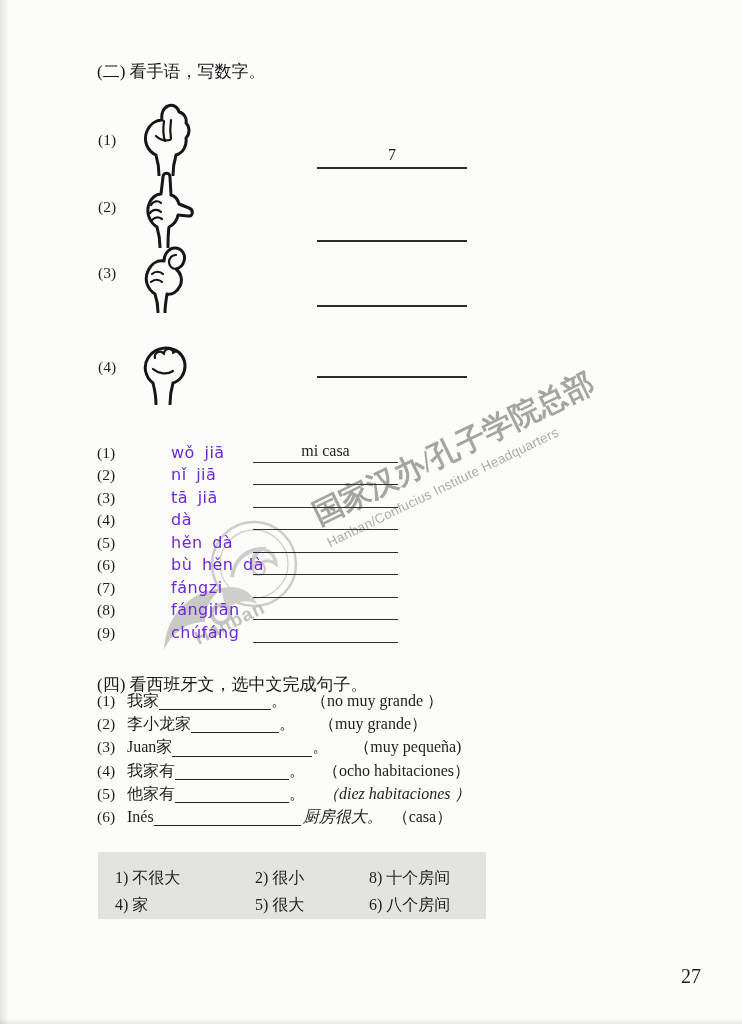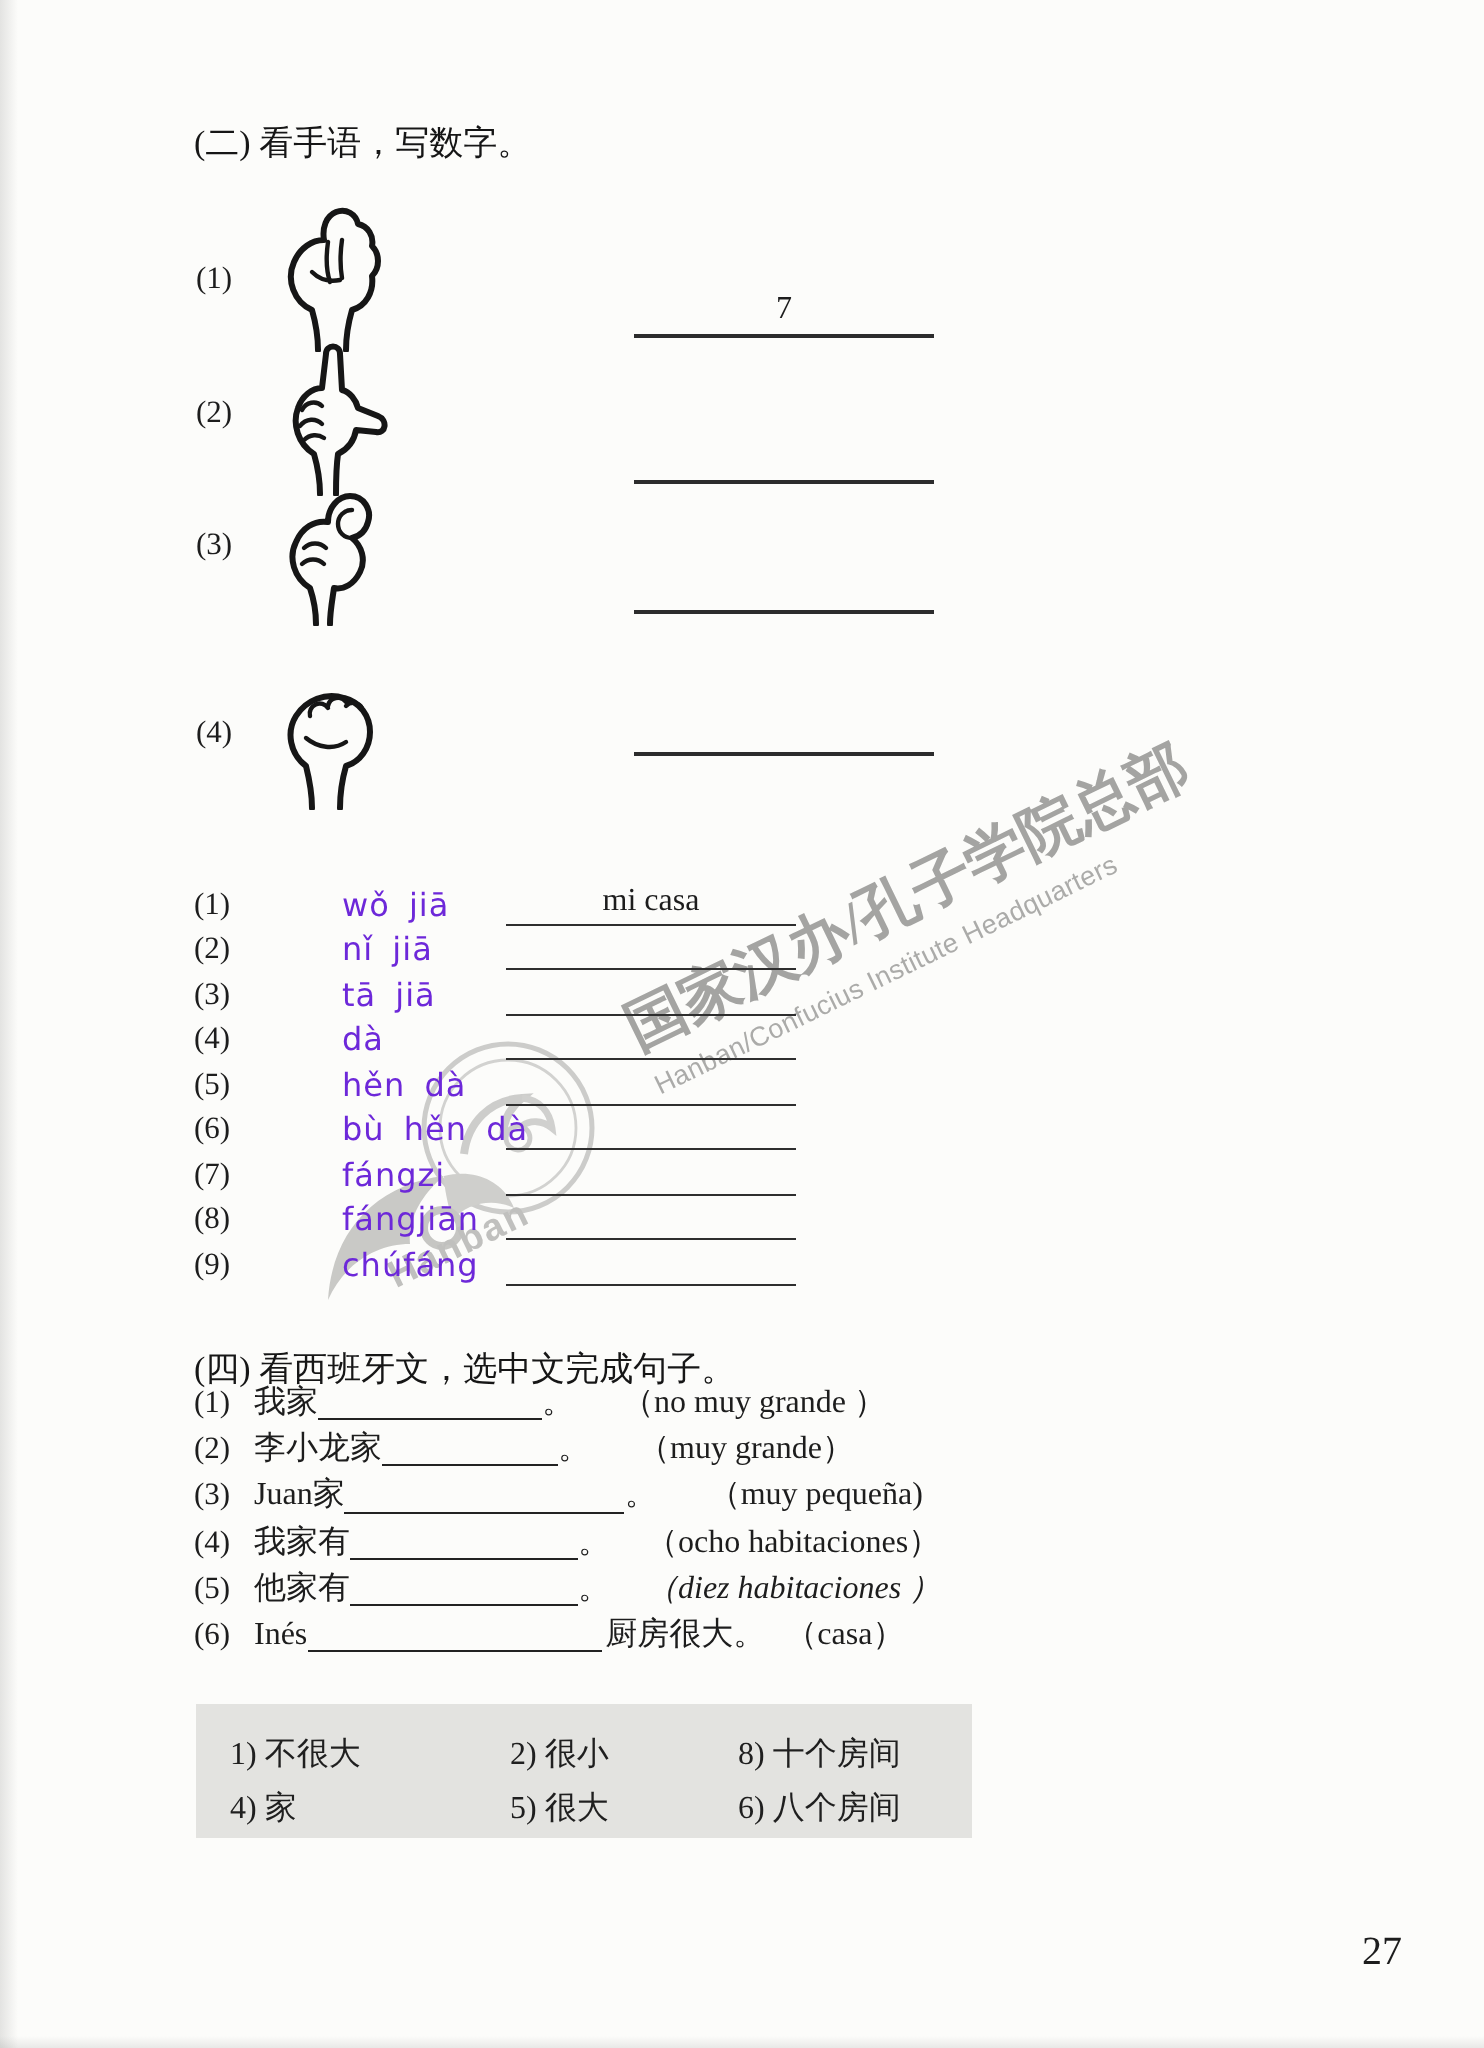--- a/index.html
+++ b/index.html
@@ -55,21 +55,21 @@
   .s4{position:absolute;left:97px;top:691px;width:580px;}
   .s4-row{display:flex;align-items:baseline;height:23.2px;font-size:16px;white-space:nowrap;}
   .s4-num{width:30px;flex:none;font-size:15.5px;}
   .blank{display:inline-block;border-bottom:1.6px solid #222;height:13px;
          align-self:flex-end;margin-bottom:4px;}
   .bw1{width:112px;}.bw2{width:88px;}.bw3{width:140px;}
   .bw4{width:114px;}.bw5{width:114px;}.bw6{width:147px;}
   .hint{margin-left:24px;}
   .r3 .hint{margin-left:26px;}.r4 .hint{margin-left:18px;}
   .r5 .hint{margin-left:18px;font-style:italic;}.r6 .hint{margin-left:10px;}
-  .mid{margin-left:2px;}
+  .mid{margin-left:2px;font-style:italic;}
 
   
   .bank{position:absolute;left:98px;top:852px;width:388px;height:67px;
         background:#e3e3e0;display:grid;grid-template-columns:140px 114px auto;
         align-content:start;padding:12px 0 0 17px;box-sizing:border-box;
         font-size:16px;line-height:27px;color:#1f1f1f;}
 
   .page-number{position:absolute;left:681px;top:965px;font-size:20px;}
 </style>
 </head>

